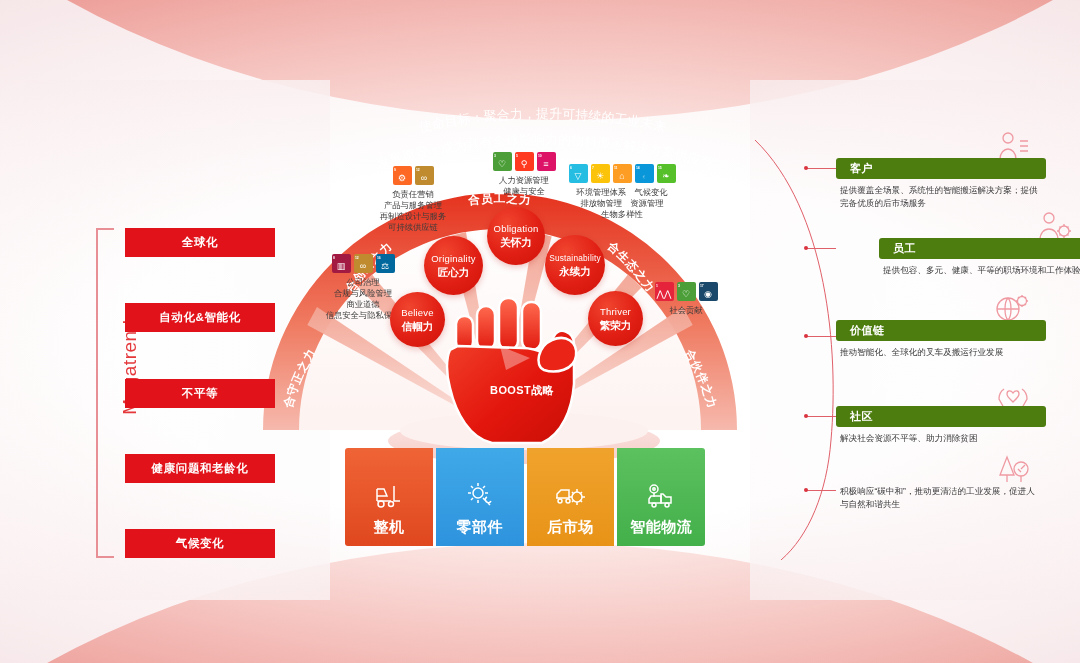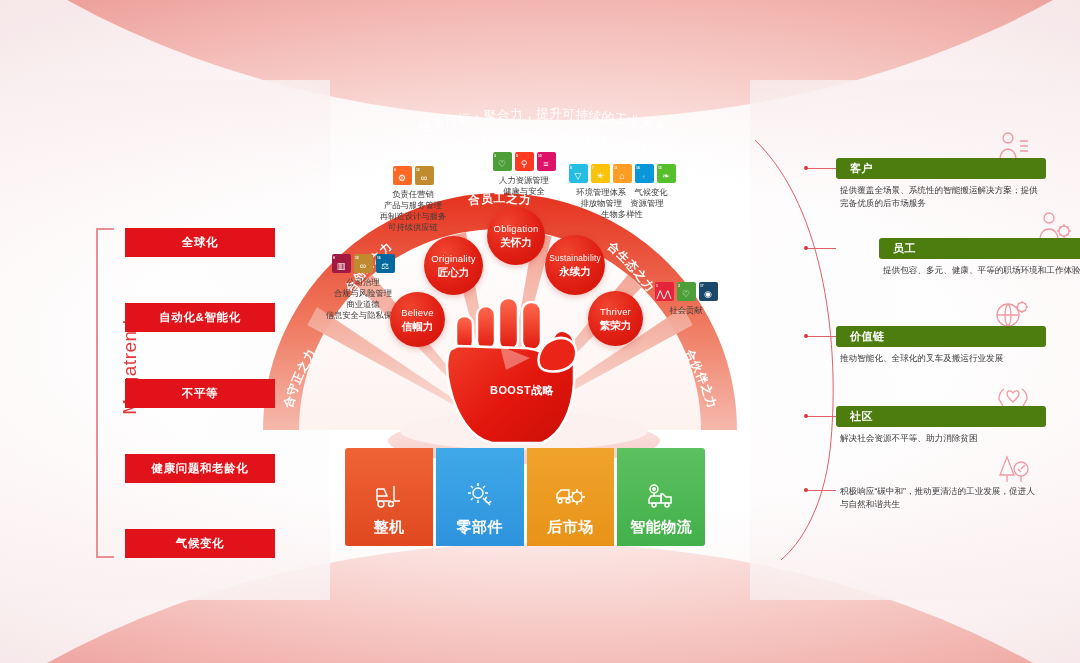--- a/index.html
+++ b/index.html
@@ -438,21 +438,21 @@
             <circle cx="12" cy="7" r="5"></circle>
             <path d="M3 29c0-7 4-11 9-11s9 4 9 11"></path>
             <circle cx="27" cy="20" r="5"></circle>
             <path d="M27 13v2M27 25v2M20 20h2M32 20h2M22.5 15.5l1.5 1.5M30 23l1.5 1.5M31.5 15.5L30 17M24 23l-1.5 1.5"></path>
           </svg></div>
         <div class="sh-bar">员工</div>
         <div class="sh-desc">提供包容、多元、健康、平等的职场环境和工作体验</div>
       </div>
       <div class="leader" style="top: 90px; width: 30px;"></div>
       <div class="leader-dot" style="top: 88px; left: -2px;"></div>
-      <div class="sh-item" style="top: 168px;">
+      <div class="sh-item" style="top: 162px;">
         <div class="sh-icon"><svg width="36" height="32" viewBox="0 0 36 32" fill="none" stroke="#ef9aa2" stroke-width="1.3">
             <circle cx="14" cy="16" r="11"></circle>
             <path d="M3 16h22M14 5c4 4 4 18 0 22M14 5c-4 4-4 18 0 22"></path>
             <circle cx="28" cy="8" r="4.5"></circle>
             <path d="M28 2v2M28 12v2M22 8h2M32 8h2M24 4l1.4 1.4M30.6 10.6L32 12M32 4l-1.4 1.4M25.4 10.6L24 12"></path>
           </svg></div>
         <div class="sh-bar">价值链</div>
         <div class="sh-desc">推动智能化、全球化的叉车及搬运行业发展</div>
       </div>
       <div class="leader" style="top: 178px; width: 30px;"></div>

